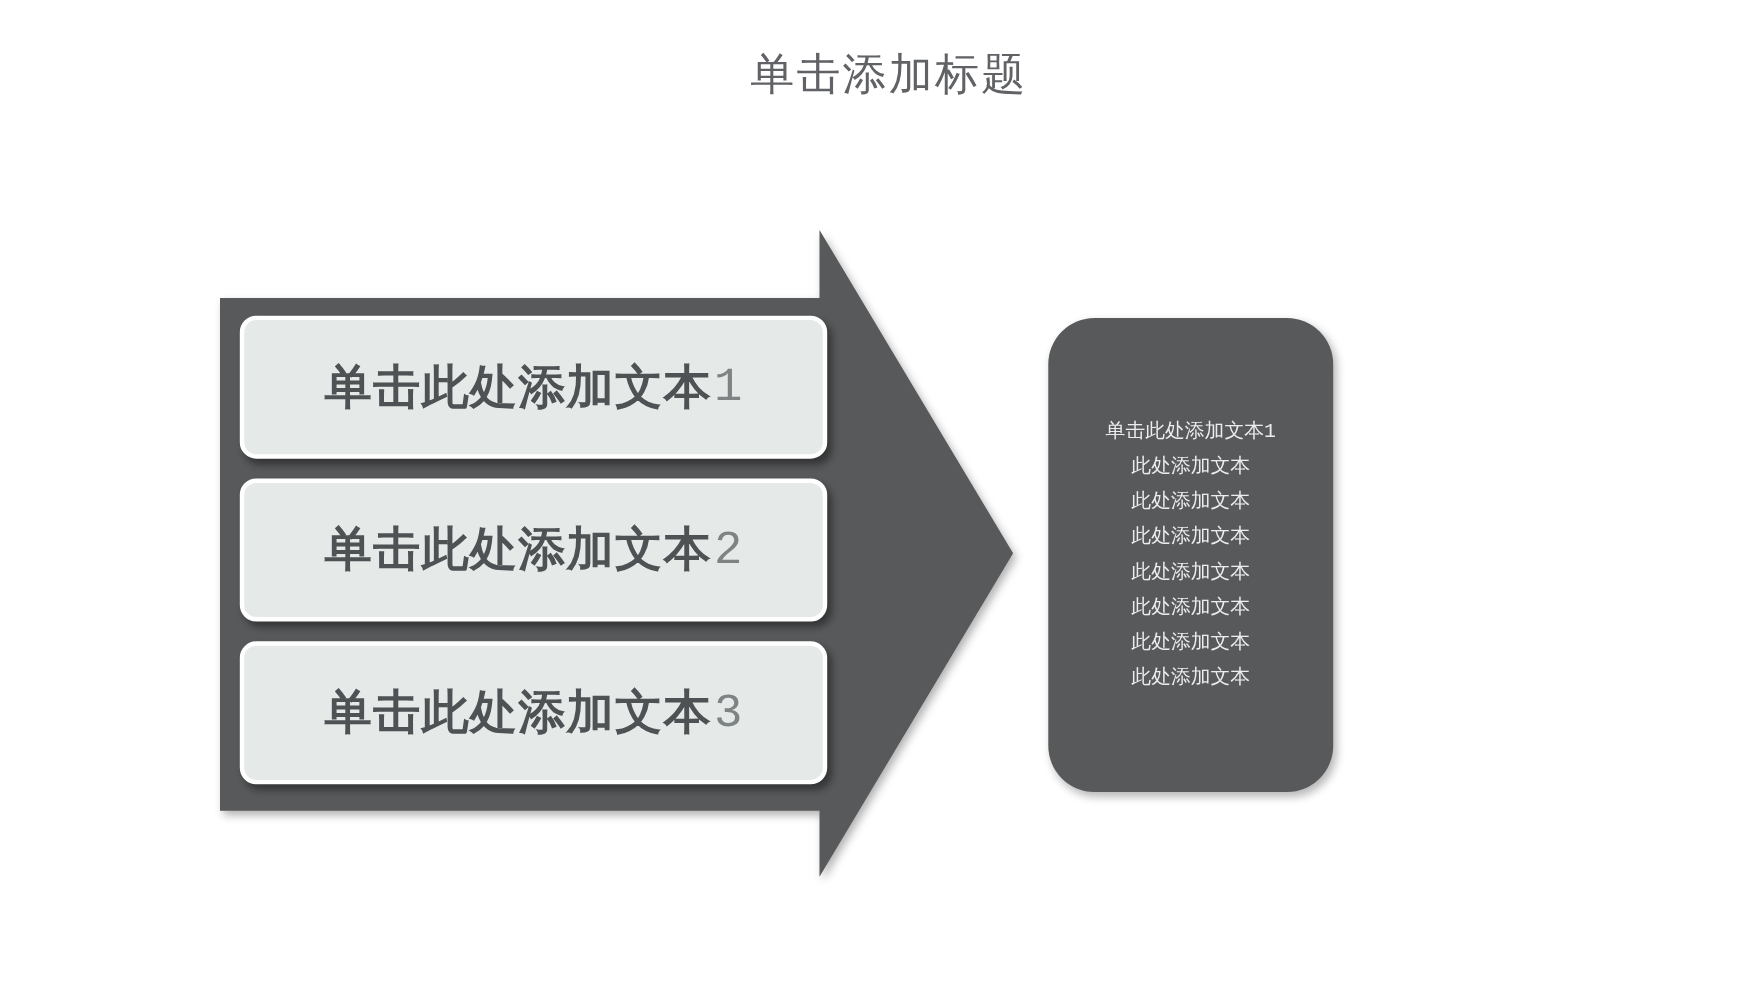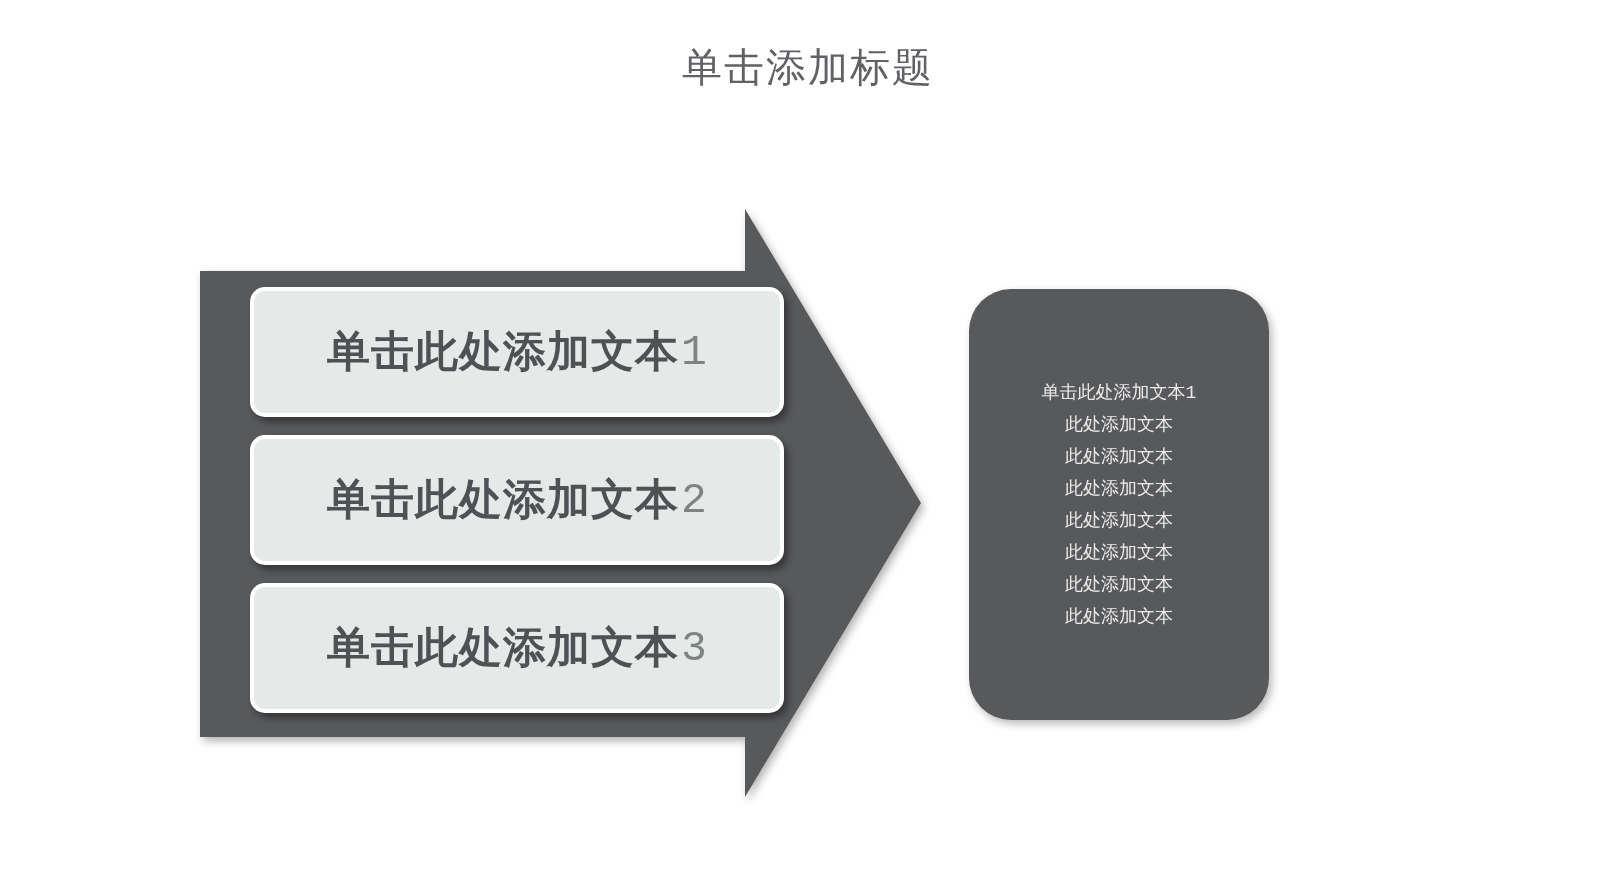--- a/index.html
+++ b/index.html
@@ -52,21 +52,20 @@
     height: 130px;
     box-sizing: border-box;
     background: var(--box-bg, #e5eae8);
     border: 4px solid #ffffff;
     border-radius: 15px;
     box-shadow: 4px 5px 7px rgba(10,10,10,0.45);
     display: flex;
     align-items: center;
     justify-content: center;
     cursor: pointer;
-    margin-left: 32px;
   }
   .box-1 { top: 287px; }
   .box-2 { top: 435px; }
   .box-3 { top: 583px; }
   .box .label {
     font-size: 43px;
     font-weight: 700;
     letter-spacing: 1px;
     color: var(--box-text, #4e5254);
     white-space: nowrap;
@@ -76,32 +75,31 @@
     font-weight: 400;
     color: var(--box-number, #7e8384);
     margin-left: 2px;
   }
 
   
   .panel {
     position: absolute;
     left: 953px;
     top: 289px;
-    width: 300px;
+    width: 259px;
     height: 431px;
     box-sizing: border-box;
     background: var(--panel, #58595b);
     border-radius: 42px;
     box-shadow: 3px 4px 8px rgba(0,0,0,0.28);
     display: flex;
     flex-direction: column;
     align-items: center;
     justify-content: center;
     cursor: pointer;
-    margin-left: 16px;
   }
   .panel .p-line {
     font-size: 18px;
     line-height: 32px;
     color: var(--panel-text, #ececed);
     white-space: nowrap;
     text-align: center;
   }
 </style>
 </head>

